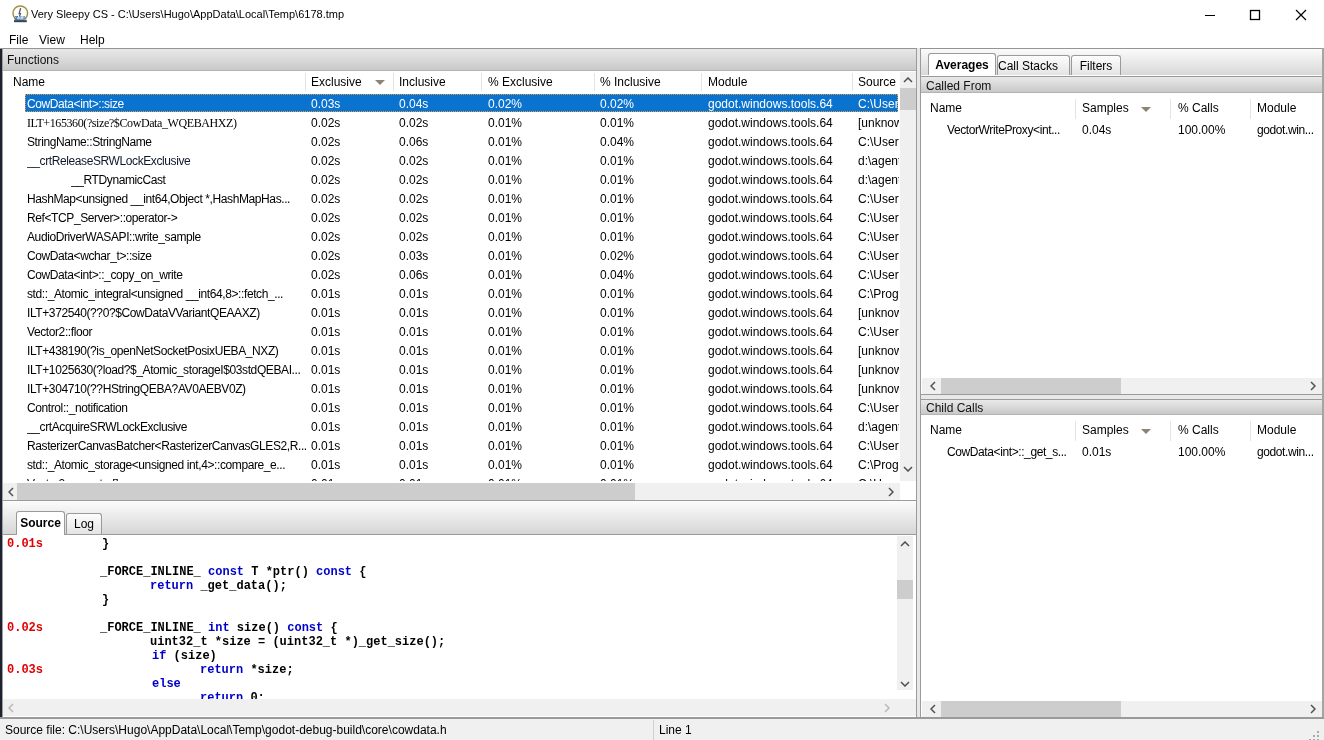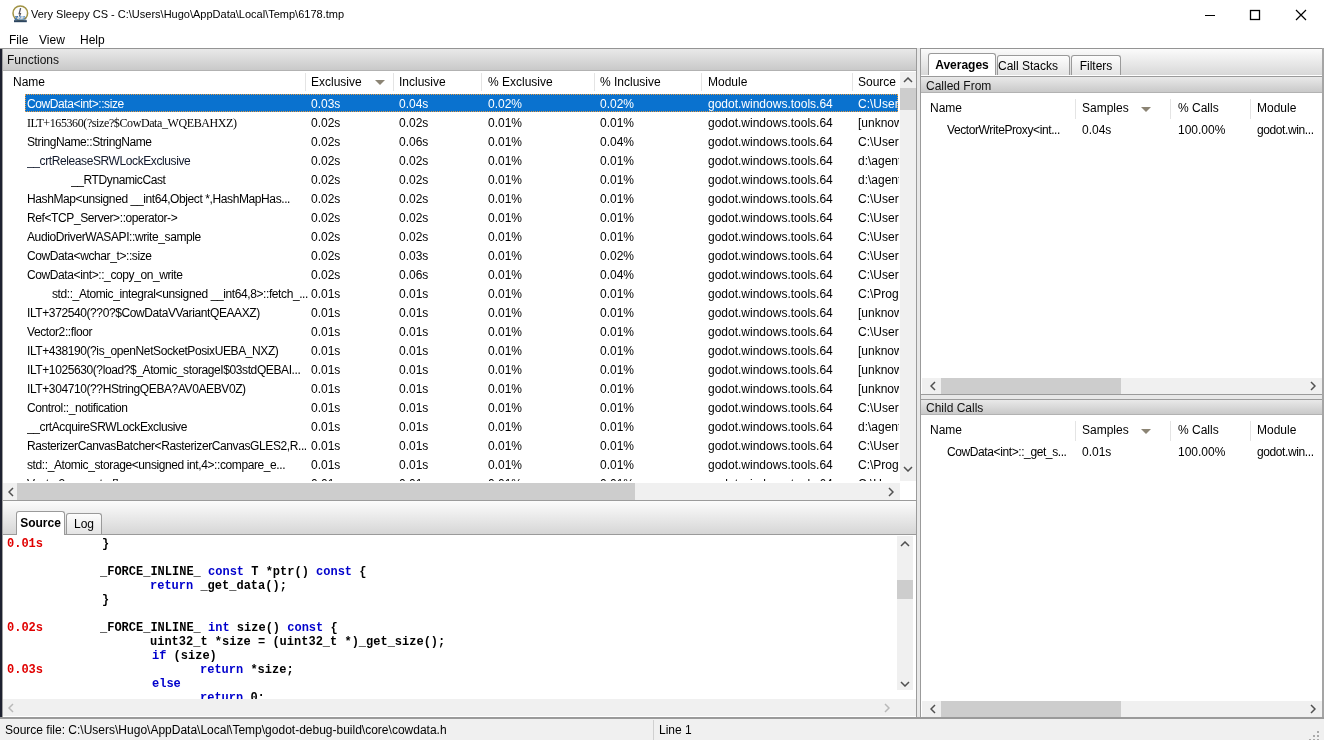--- a/index.html
+++ b/index.html
@@ -135,21 +135,21 @@
 <div class="cell " style="left:597px;top:157px;color:#000;">0.02%</div>
 <div class="cell " style="left:705px;top:157px;color:#000;">godot.windows.tools.64</div>
 <div class="cell " style="left:855px;top:157px;color:#000;width:41px;">C:\Users</div>
 <div class="cell nm" style="left:24px;top:176px;color:#000;width:281px;">CowData&lt;int&gt;::_copy_on_write</div>
 <div class="cell " style="left:308px;top:176px;color:#000;">0.02s</div>
 <div class="cell " style="left:396px;top:176px;color:#000;">0.06s</div>
 <div class="cell " style="left:485px;top:176px;color:#000;">0.01%</div>
 <div class="cell " style="left:597px;top:176px;color:#000;">0.04%</div>
 <div class="cell " style="left:705px;top:176px;color:#000;">godot.windows.tools.64</div>
 <div class="cell " style="left:855px;top:176px;color:#000;width:41px;">C:\Users</div>
-<div class="cell nm" style="left:24px;top:195px;color:#000;width:281px;text-align:right;">std::_Atomic_integral&lt;unsigned __int64,8&gt;::fetch_...</div>
+<div class="cell nm" style="left:24px;top:195px;color:#000;width:281px;">std::_Atomic_integral&lt;unsigned __int64,8&gt;::fetch_...</div>
 <div class="cell " style="left:308px;top:195px;color:#000;">0.01s</div>
 <div class="cell " style="left:396px;top:195px;color:#000;">0.01s</div>
 <div class="cell " style="left:485px;top:195px;color:#000;">0.01%</div>
 <div class="cell " style="left:597px;top:195px;color:#000;">0.01%</div>
 <div class="cell " style="left:705px;top:195px;color:#000;">godot.windows.tools.64</div>
 <div class="cell " style="left:855px;top:195px;color:#000;width:41px;">C:\Prog</div>
 <div class="cell nm" style="left:24px;top:214px;color:#000;width:281px;">ILT+372540(??0?$CowDataVVariantQEAAXZ)</div>
 <div class="cell " style="left:308px;top:214px;color:#000;">0.01s</div>
 <div class="cell " style="left:396px;top:214px;color:#000;">0.01s</div>
 <div class="cell " style="left:485px;top:214px;color:#000;">0.01%</div>

